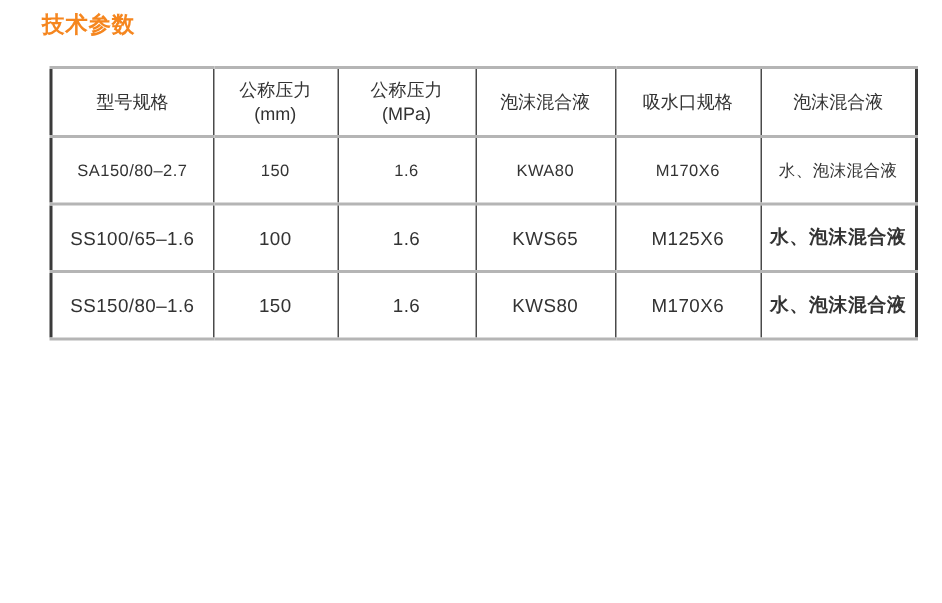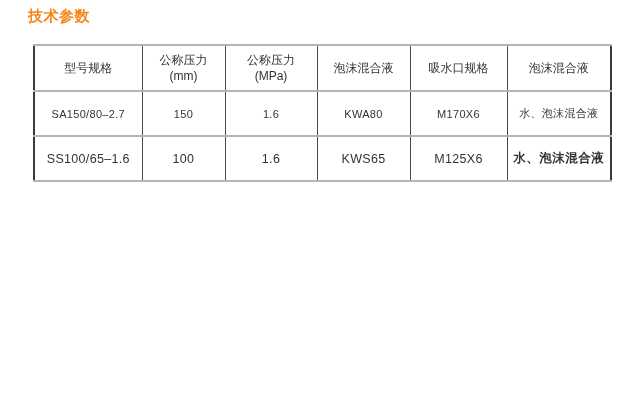--- a/index.html
+++ b/index.html
@@ -96,15 +96,23 @@
           <td class="col-medium">水、泡沫混合液</td>
         </tr>
         <tr class="emph">
           <td class="col-model">SS100/65–1.6</td>
           <td class="col-diameter">100</td>
           <td class="col-pressure">1.6</td>
           <td class="col-outlet">KWS65</td>
           <td class="col-suction">M125X6</td>
           <td class="col-medium">水、泡沫混合液</td>
         </tr>
+        <tr class="emph">
+          <td class="col-model">SS150/80–1.6</td>
+          <td class="col-diameter">150</td>
+          <td class="col-pressure">1.6</td>
+          <td class="col-outlet">KWS80</td>
+          <td class="col-suction">M170X6</td>
+          <td class="col-medium">水、泡沫混合液</td>
+        </tr>
       </tbody>
   </table>
 </div>
 
 </body></html>

